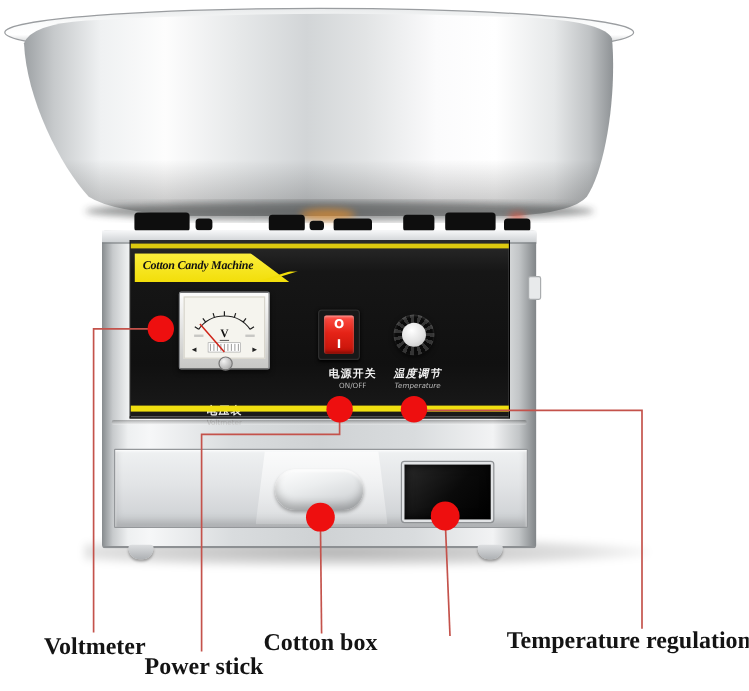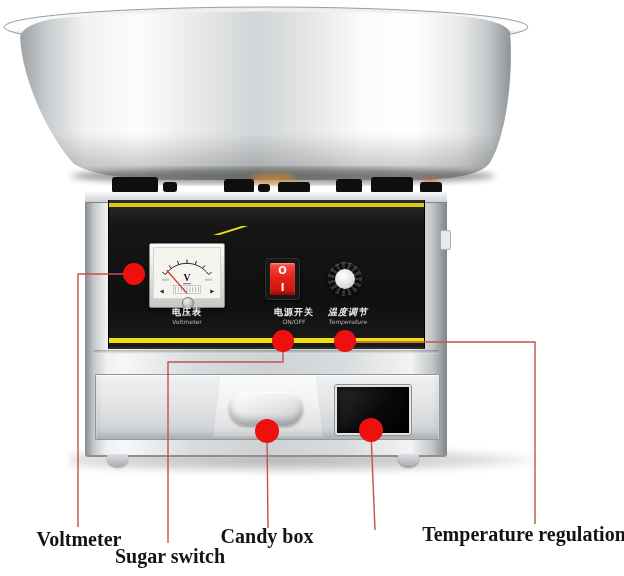--- a/index.html
+++ b/index.html
@@ -152,20 +152,23 @@
   <div class="clamp" style="left:336px;top:179px;width:26px;height:14px;"></div>
   <div class="clamp" style="left:371px;top:177px;width:42px;height:16px;"></div>
   <div class="clamp" style="left:420px;top:182px;width:22px;height:11px;"></div>
 
   <div class="machine-body">
     <div class="abs body-top"></div>
     <div class="abs side-tab"></div>
 
     <div class="abs control-panel">
       <div class="abs stripe-top"></div>
+      <div class="abs banner">
+        <span class="banner-text">Cotton Candy Machine</span>
+      </div>
       <div class="abs banner-accent"></div>
 
       <div class="abs meter">
         <div class="abs meter-face">
           <svg width="66" height="50" viewBox="0 0 68 50">
             <path d="M11.9,26.5 A27,27 0 0 1 56.1,26.5" fill="none" stroke="#222" stroke-width="1"></path>
             <g stroke="#1a1a1a" stroke-width="1">
               <line x1="11.9" y1="26.5" x2="8.6" y2="24.2"></line>
               <line x1="17.9" y1="20.3" x2="15.5" y2="17.1"></line>
               <line x1="25.5" y1="16.4" x2="24.3" y2="12.6"></line>
@@ -202,21 +205,21 @@
         <div class="abs switch-rocker">
           <span class="sw-sym">O</span>
           <span class="sw-sym">I</span>
         </div>
       </div>
 
       <div class="abs knob">
         <div class="abs knob-center"></div>
       </div>
 
-      <div class="plabel" style="left:78px;">
+      <div class="plabel" style="left:78px;margin-top:31px;">
         <div class="zh">电压表</div>
         <div class="en">Voltmeter</div>
       </div>
       <div class="plabel" style="left:185px;">
         <div class="zh">电源开关</div>
         <div class="en">ON/OFF</div>
       </div>
       <div class="plabel" style="left:239px;font-style:italic;">
         <div class="zh">温度调节</div>
         <div class="en">Temperature</div>
@@ -247,17 +250,17 @@
     <g fill="#ee0f0f">
       <circle cx="134" cy="274" r="11"></circle>
       <circle cx="283" cy="341" r="11"></circle>
       <circle cx="345" cy="341" r="11"></circle>
       <circle cx="267" cy="431" r="12"></circle>
       <circle cx="371" cy="430" r="12"></circle>
     </g>
   </svg>
 
   <div class="anno-label" style="left:79px;top:528px;">Voltmeter</div>
-  <div class="anno-label" style="left:170px;top:545px;">Sugar switch</div>
-  <div class="anno-label" style="left:267px;top:525px;">Candy box</div>
+  <div class="anno-label" style="left:170px;top:545px;">Power stick</div>
+  <div class="anno-label" style="left:267px;top:525px;">Cotton box</div>
   <div class="anno-label" style="left:524px;top:523px;">Temperature regulation</div>
 
 </div>
 
 </body></html>

